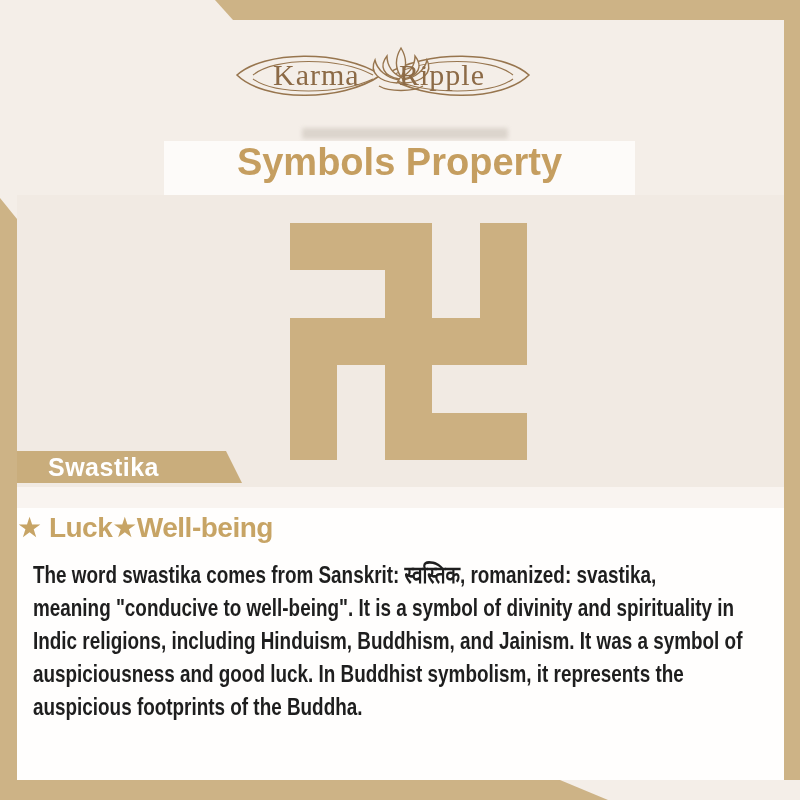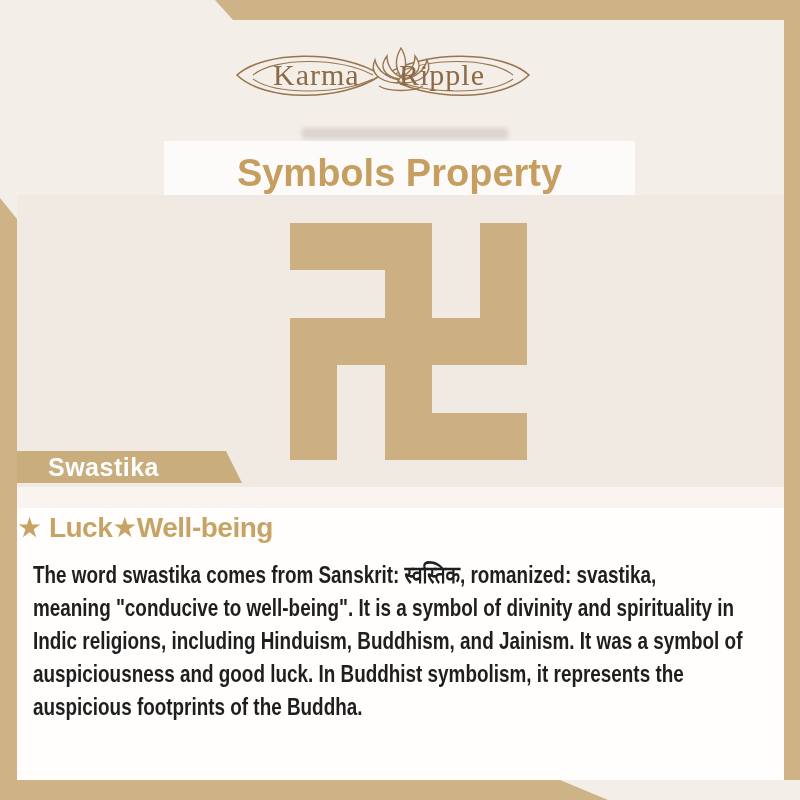--- a/index.html
+++ b/index.html
@@ -29,21 +29,21 @@
   .brand-left{left:50px;}
   .brand-right{left:176px;}
   .lotus{position:absolute;left:146px;top:1px;}
 
   
   .watermark{position:absolute;left:302px;top:128px;width:206px;height:11px;
     background:rgba(176,166,155,0.35);filter:blur(2px);border-radius:2px;}
 
   
   .heading-strip{position:absolute;left:164px;top:141px;width:471px;height:54px;background:#fdfbf9;
-    display:flex;align-items:flex-end;justify-content:center;}
+    display:flex;align-items:flex-start;justify-content:center;}
   .heading-text{font-size:38px;font-weight:bold;color:#c59e60;letter-spacing:0px;}
 
   
   .swastika{position:absolute;left:290px;top:223px;width:237px;height:237px;}
   .swastika rect{fill:#ccb081;}
 
   
   .name-banner{position:absolute;left:17px;top:451px;width:227px;height:32px;background:#c9ad7c;
     clip-path:polygon(0 0,209px 0,227px 36px,0 36px);
     display:flex;align-items:center;}

